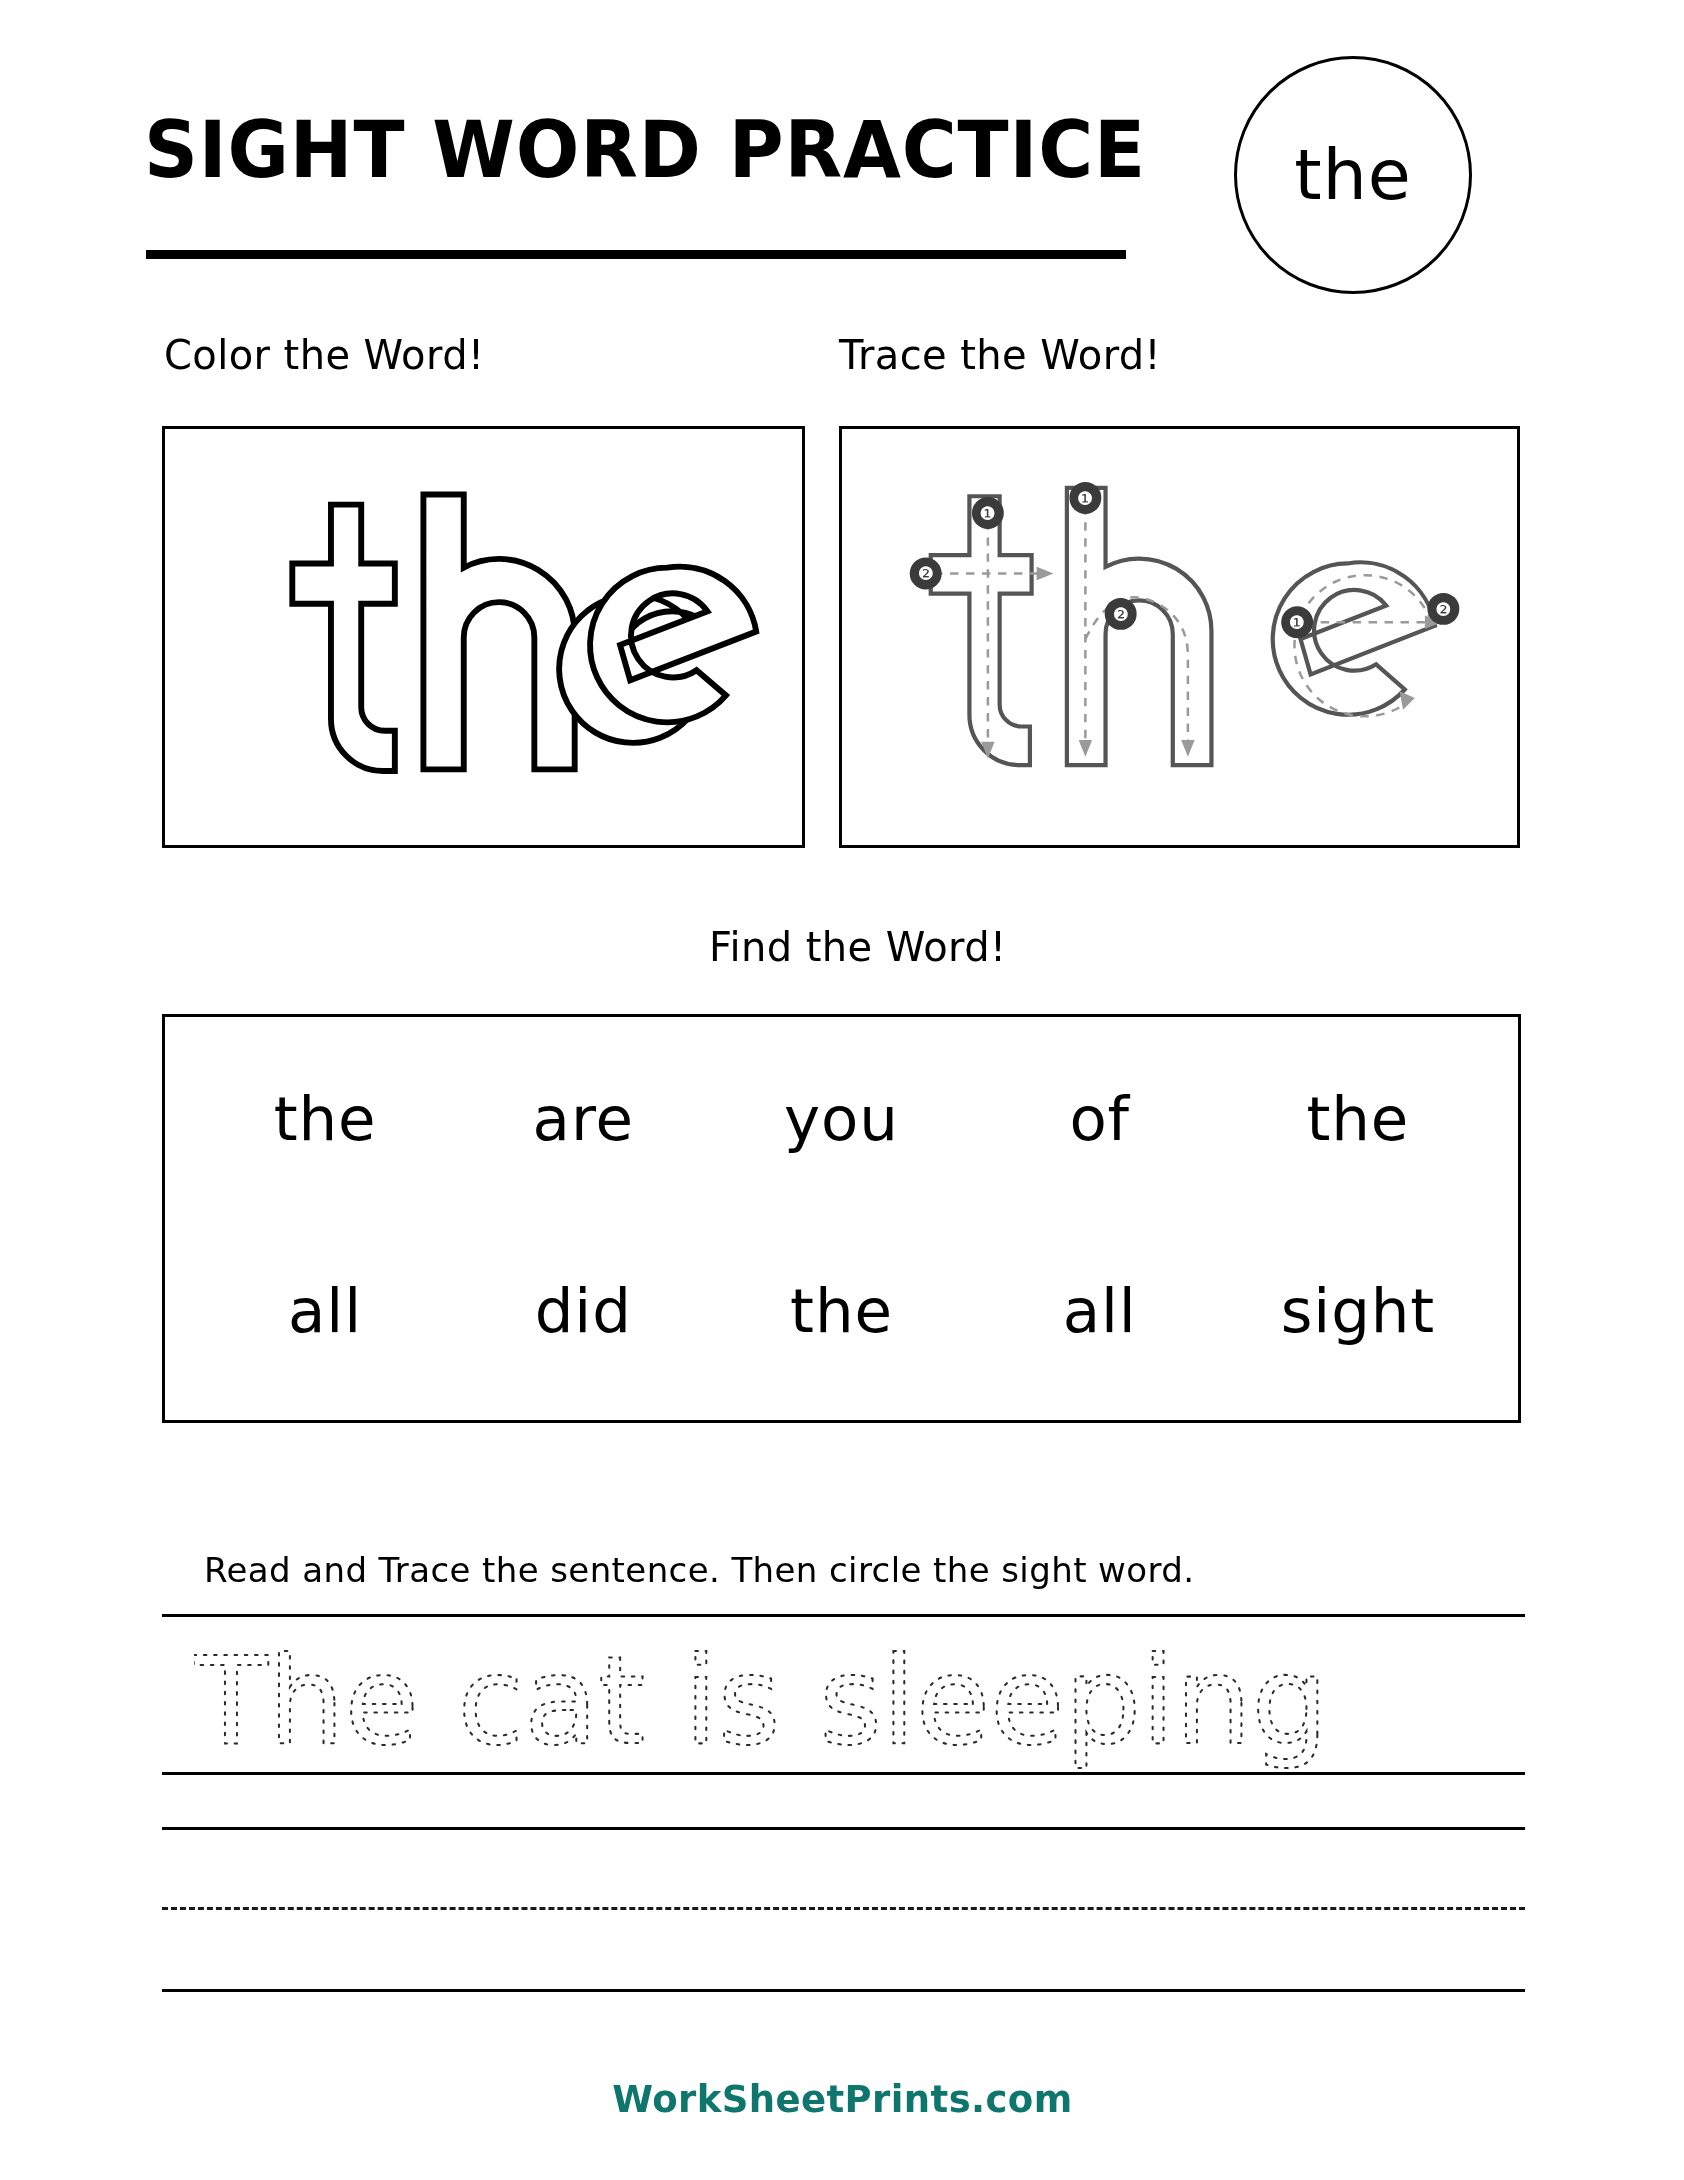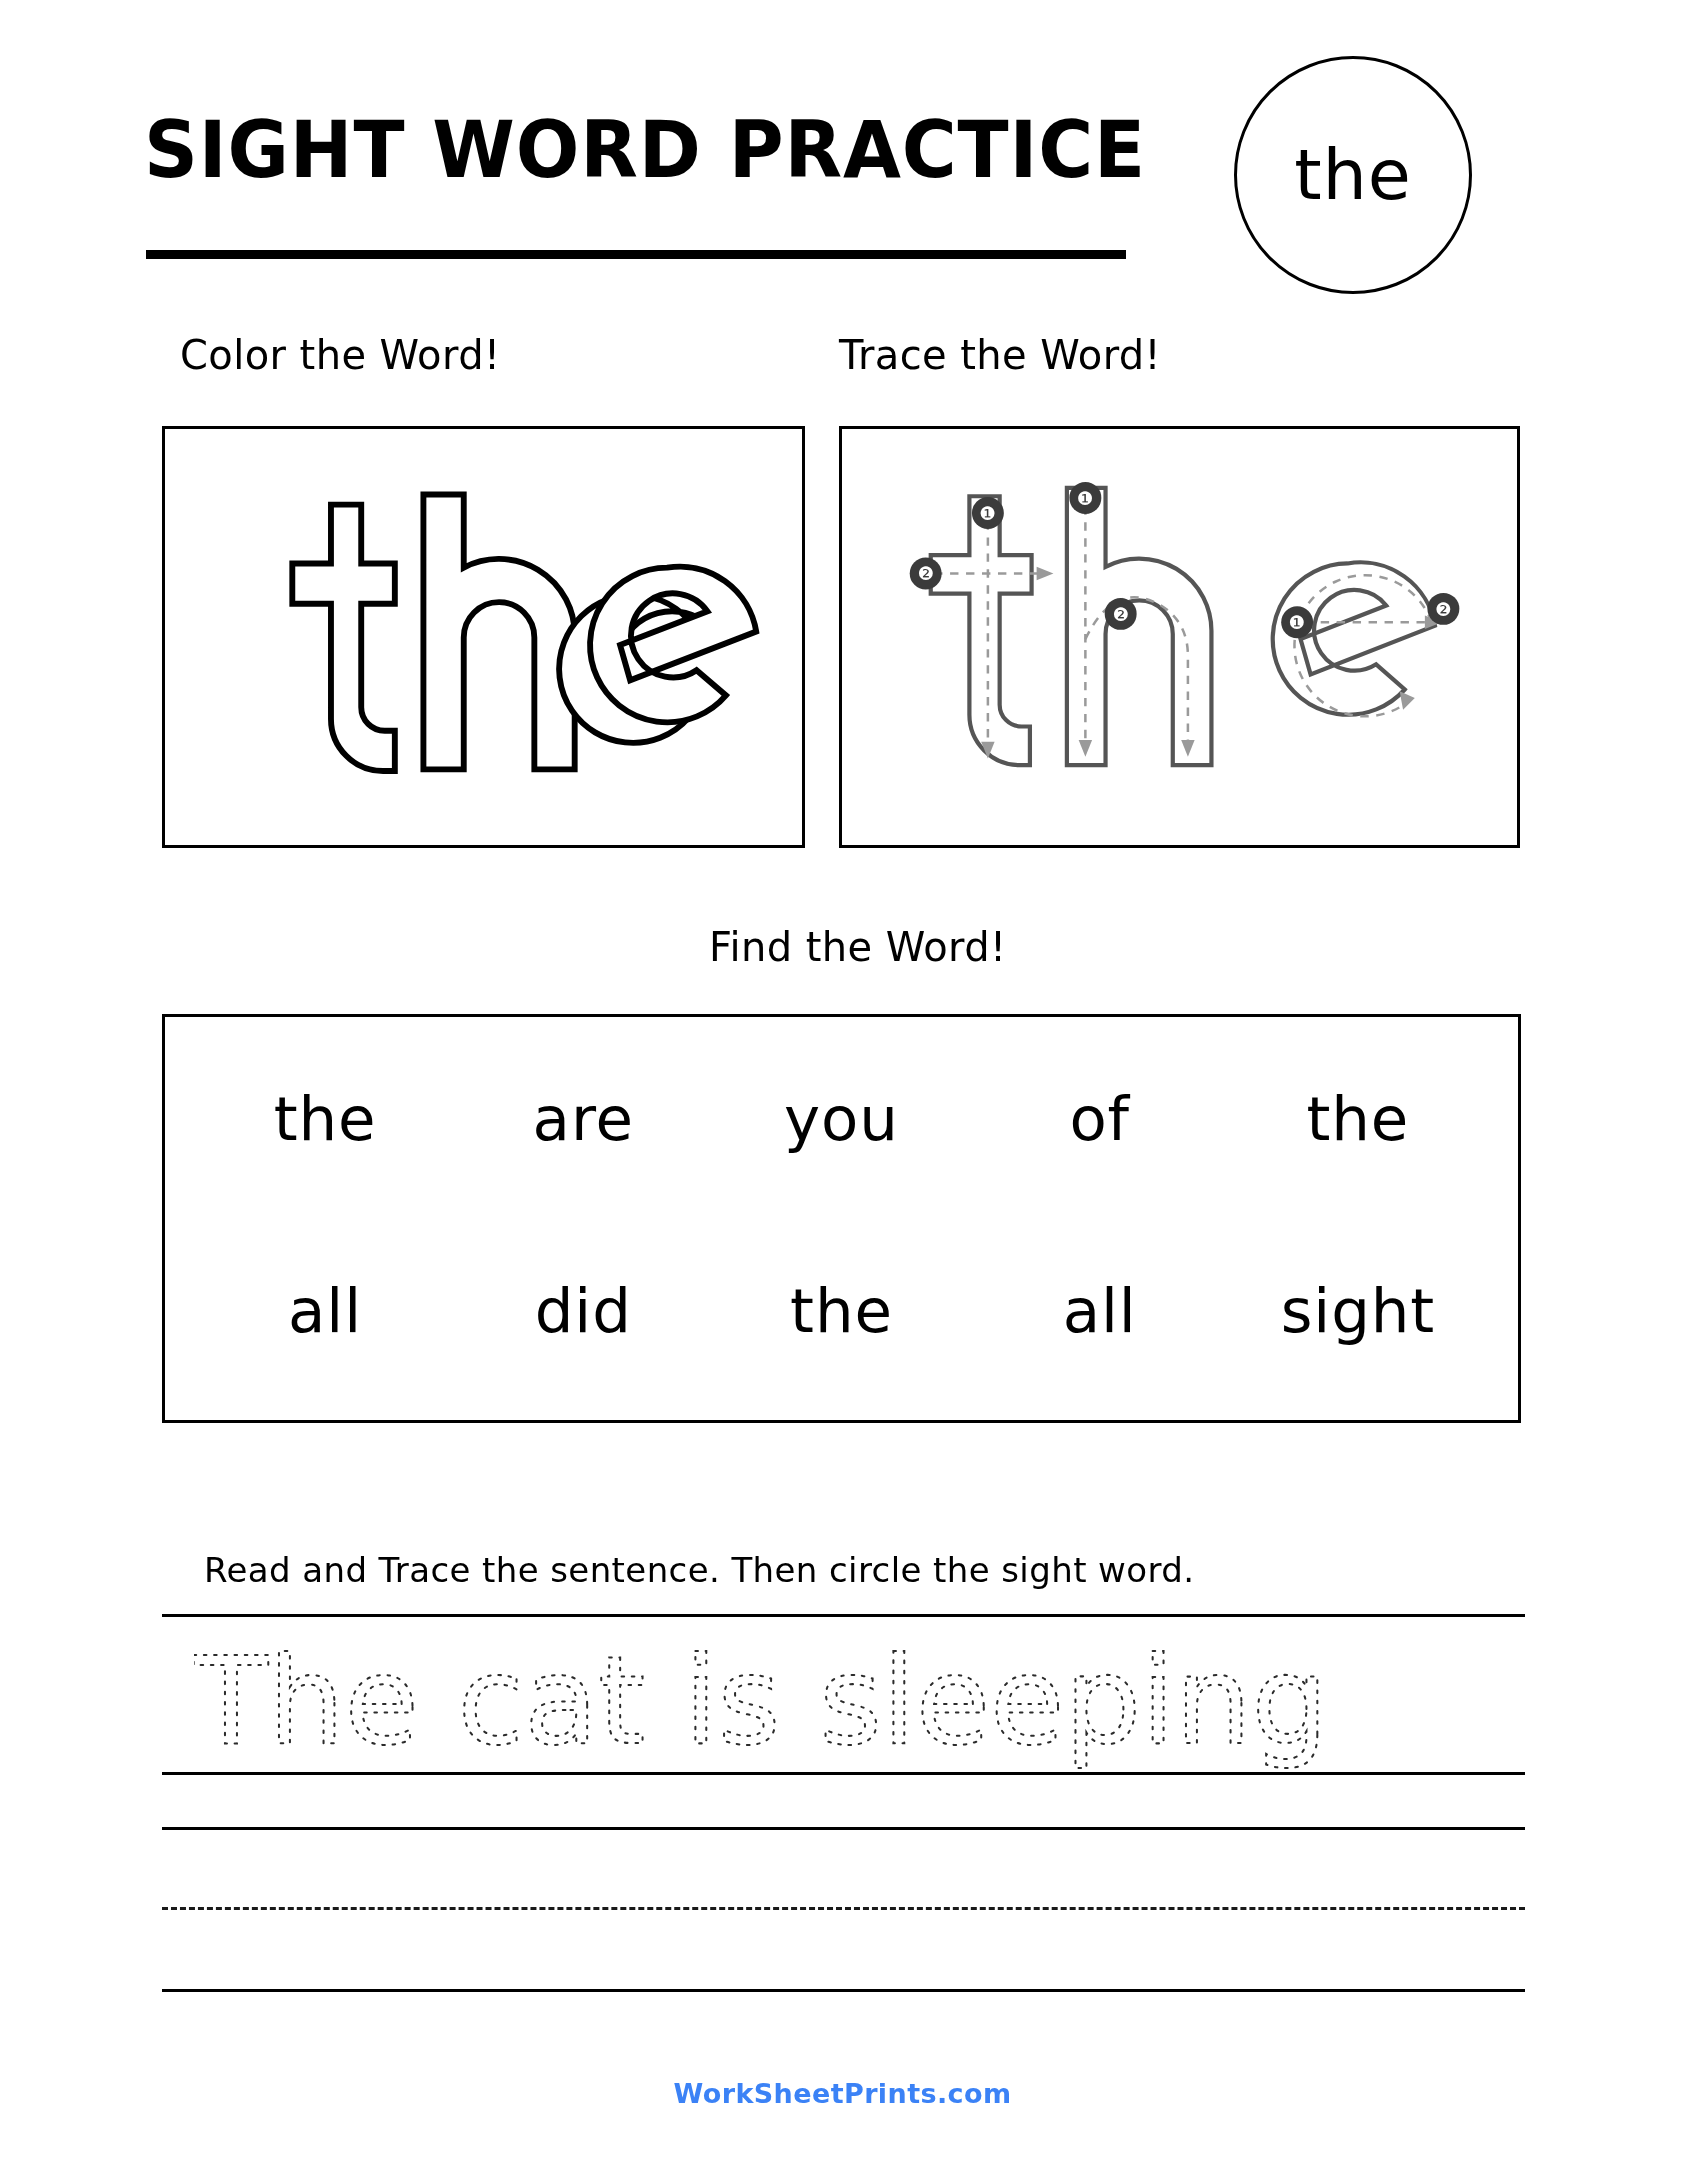--- a/index.html
+++ b/index.html
@@ -71,21 +71,21 @@
   }
 
   
   .label {
     position: absolute;
     font-family: "DejaVu Sans", sans-serif;
     font-size: 40px;
     letter-spacing: 0.4px;
     white-space: nowrap;
   }
-  #label-color { left: 180px; top: 332px; }
+  #label-color { left: 164px; top: 332px; }
   #label-trace { left: 839px; top: 332px; }
   #label-find  { left: 673px; top: 924px; margin-left: 36px; }
   #label-sentence { left: 204px; top: 1550px; font-size: 34px; }
 
   
   .box {
     position: absolute;
     border: 3.4px solid #000;
     background: #fff;
     box-sizing: border-box;
@@ -164,22 +164,22 @@
 
   
   .footer {
     position: absolute;
     left: 0;
     top: 2078px;
     width: 100%;
     text-align: center;
     font-family: "DejaVu Sans", sans-serif;
     font-weight: bold;
-    font-size: 27px;
-    color: #3b82f6;
+    font-size: 37px;
+    color: #0f766e;
     letter-spacing: 0.4px;
   }
 
   
   .outline-letter {
     fill: #ffffff;
     stroke: #000000;
     stroke-width: 7;
   }
   .trace-letter {

